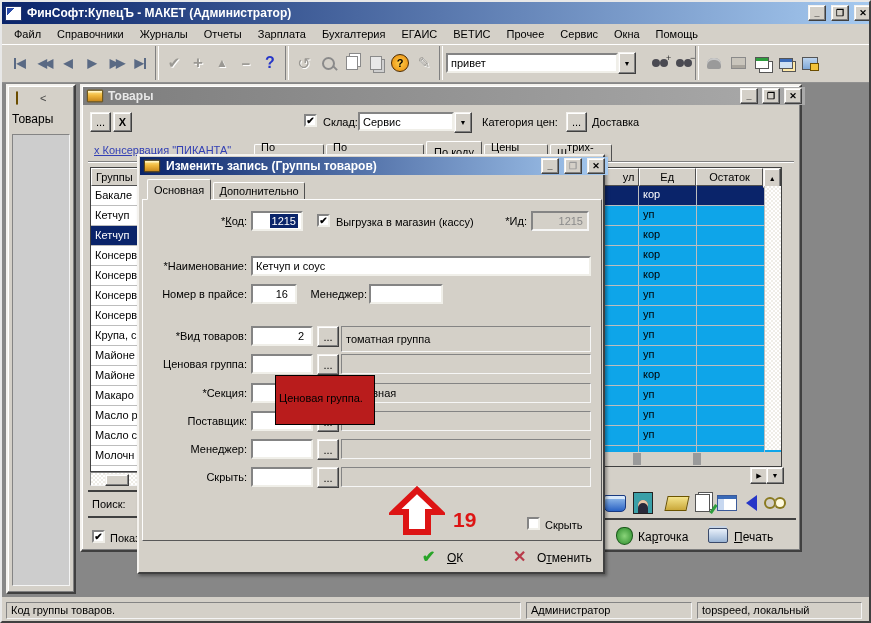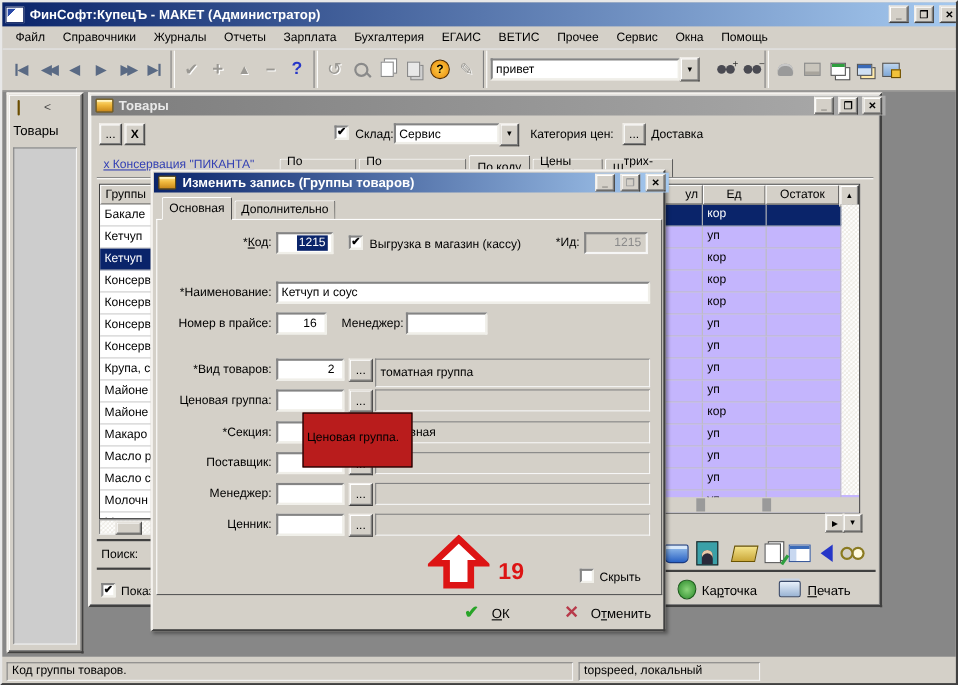--- a/index.html
+++ b/index.html
@@ -28,21 +28,21 @@
            border:1px solid #6b4d00;border-radius:1px;box-shadow:inset 0 2px 0 #fff3c0}
   .sep{width:2px;align-self:stretch;margin:2px 3px;border-left:1px solid #808080;border-right:1px solid #fff}
   .tbtn{width:24px;height:26px;display:flex;align-items:center;justify-content:center;color:#5a6a84;font-size:12px}
   .gry{color:#9a9893;text-shadow:1px 1px 0 #fff}
   .tab{background:#d4d0c8;border:1px solid;border-color:#fff #505050 #d4d0c8 #fff;
        border-top-left-radius:2px;border-top-right-radius:2px;display:flex;align-items:center;
        justify-content:center;padding:0 6px;box-sizing:border-box;height:18px}
   .lrow{height:19px;line-height:19px;padding-left:4px;border-bottom:1px solid #bdbdbd;background:#fff;
         white-space:nowrap;overflow:hidden}
   .lrow.sel{background:#0a246a;color:#fff}
-  .trow{height:19px;display:flex;border-bottom:1px solid #bdbdbd;background:#c4b5fd}
+  .trow{height:19px;display:flex;border-bottom:1px solid #bdbdbd;background:#0ea5e9}
   .trow.sel{background:#0a246a;color:#fff}
   .tcell{border-right:1px solid #bdbdbd;box-sizing:border-box;padding:2px 4px;overflow:hidden;white-space:nowrap}
   .hcell{background:#d4d0c8;border:1px solid;border-color:#fff #505050 #505050 #fff;box-sizing:border-box;
          display:flex;align-items:center;justify-content:center;font-size:11px}
   .dlg-label{text-align:right;position:absolute;white-space:nowrap}
   .shaft{background:#efede7;background-image:linear-gradient(45deg,#fff 25%,transparent 25%,transparent 75%,#fff 75%),
          linear-gradient(45deg,#fff 25%,transparent 25%,transparent 75%,#fff 75%);background-size:4px 4px;background-position:0 0,2px 2px}
   .micon{display:inline-block}
 </style>
 </head>
@@ -479,21 +479,21 @@
       </span>
     <span class="abs gbox" style="left:202px;top:255px;width:250px;height:20px"></span>
 
     <span class="abs dlg-label" style="left:4px;top:287px;width:104px">Менеджер:</span>
     <span class="abs edit" style="left:112px;top:283px;width:62px;height:20px"></span>
     <span class="abs btn" style="left:178px;top:283px;width:20px;height:19px">
         <span>...</span>
       </span>
     <span class="abs gbox" style="left:202px;top:283px;width:250px;height:20px"></span>
 
-    <span class="abs dlg-label" style="left:4px;top:315px;width:104px">Ценник:</span>
+    <span class="abs dlg-label" style="left:4px;top:315px;width:104px">Скрыть:</span>
     <span class="abs edit" style="left:112px;top:311px;width:62px;height:20px"></span>
     <span class="abs btn" style="left:178px;top:311px;width:20px;height:19px">
         <span>...</span>
       </span>
     <span class="abs gbox" style="left:202px;top:311px;width:250px;height:20px"></span>
 
     <svg class="abs" style="left:250px;top:330px;z-index:4" width="56" height="50" viewBox="0 0 56 50">
       <path d="M28 4 L51 26 H39 V46 H17 V26 H5 Z" fill="#ffffff" stroke="#dd1414" stroke-width="6" stroke-linejoin="miter"></path>
     </svg>
     <span class="abs" style="left:314px;top:352px;color:#dd1414;font-weight:bold;font-size:21px;z-index:4">19</span>
@@ -505,16 +505,19 @@
     <span class="abs" style="left:308px;top:395px;font-size:12px"><span></span><span class="u">О</span><span>К</span></span>
     <span class="abs" style="left:374px;top:391px;color:#b83a4a;font-weight:bold;font-size:16px">✕</span>
     <span class="abs" style="left:398px;top:395px;font-size:12px"><span>О</span><span class="u">т</span><span>менить</span></span>
   </div>
 </div>
 
 <div class="abs" style="left:0;top:597px;width:867px;height:22px;display:flex;align-items:center;gap:5px;padding:0 4px">
   <span class="sunk1" style="width:515px;height:17px;display:flex;align-items:center;padding:0 4px;box-sizing:border-box">
       <span>Код группы товаров.</span>
     </span>
+  <span class="sunk1" style="width:166px;height:17px;display:flex;align-items:center;padding:0 4px;box-sizing:border-box">
+      <span>Администратор</span>
+    </span>
   <span class="sunk1" style="width:165px;height:17px;display:flex;align-items:center;padding:0 4px;box-sizing:border-box">
       <span>topspeed, локальный</span>
     </span>
 </div>
 
 </body></html>

